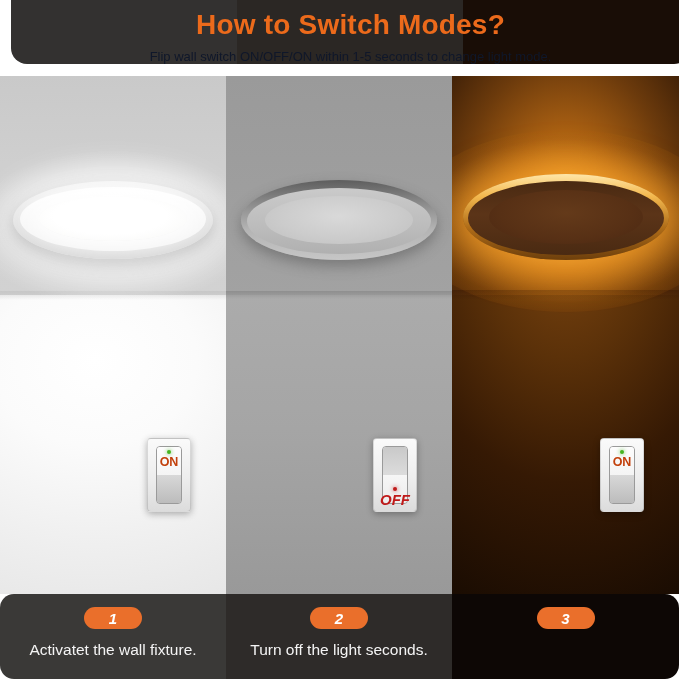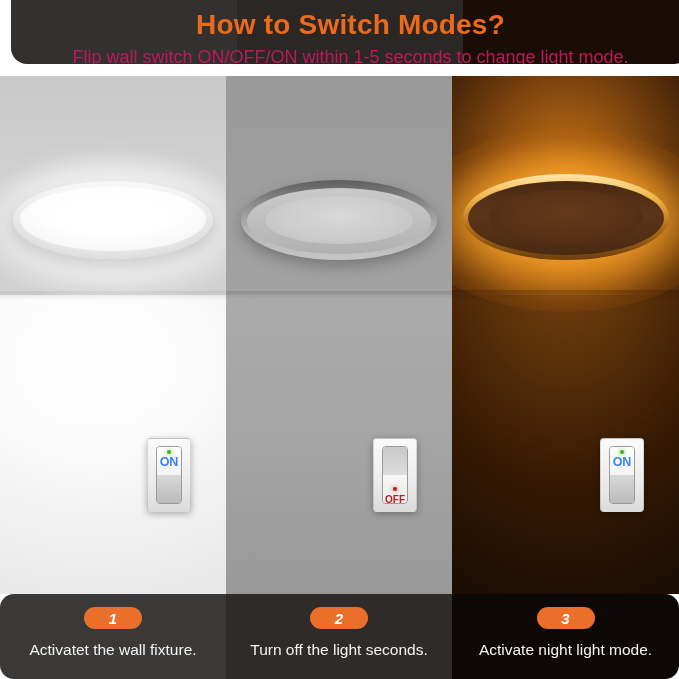--- a/index.html
+++ b/index.html
@@ -14,21 +14,21 @@
           overflow:hidden;z-index:6;}
   .header-bg{position:absolute;inset:0;display:flex;}
   .hb1{width:226px;background:#333130;}
   .hb2{width:226px;background:#2b2724;}
   .hb3{width:227px;background:#190d06;}
   .header-text{position:relative;z-index:2;width:100%;height:100%;
                display:flex;flex-direction:column;align-items:center;
                justify-content:flex-start;padding-top:8px;box-sizing:border-box;}
   .title{font-size:28px;font-weight:bold;color:#ec6a1b;letter-spacing:.2px;
          line-height:34px;text-align:center;}
-  .subtitle{font-size:18px;color:#be185d;line-height:22px;margin-top:4px;
+  .subtitle{font-size:13px;color:#0f172a;line-height:22px;margin-top:4px;
             text-align:center;font-weight:400;}
 
   
   .panels{position:absolute;left:0;top:76px;width:679px;height:518px;display:flex;z-index:1;}
   .panel{position:relative;overflow:hidden;height:100%;}
   .p1{width:226px;}
   .p2{width:226px;}
   .p3{width:227px;}
 
   
@@ -102,22 +102,22 @@
   .rocker{position:absolute;left:9px;top:8px;width:26px;height:58px;border-radius:4px;overflow:hidden;
       border:1px solid #9a9a9a;box-sizing:border-box;}
   .rock-up{position:absolute;left:0;top:0;width:100%;height:50%;}
   .rock-dn{position:absolute;left:0;bottom:0;width:100%;height:50%;}
   .rocker-on .rock-up{background:linear-gradient(180deg,#fdfdfd 0%,#f4f4f4 100%);}
   .rocker-on .rock-dn{background:linear-gradient(180deg,#d8d8d8 0%,#bcbcbc 100%);}
   .rocker-off .rock-up{background:linear-gradient(180deg,#c9c9c9 0%,#dcdcdc 100%);}
   .rocker-off .rock-dn{background:linear-gradient(180deg,#f6f6f6 0%,#ededed 100%);}
   .sw-label{position:absolute;left:0;width:100%;text-align:center;
             font-size:12.5px;font-weight:bold;line-height:13px;}
-  .sw-on{top:18px;color:#3b82f6;}
-  .sw-off{bottom:6px;color:#c01a1a;font-size:10px;}
+  .sw-on{top:18px;color:#c2410c;}
+  .sw-off{bottom:6px;color:#c01a1a;font-size:15px;font-style:italic;}
   .sw-dot{position:absolute;left:50%;transform:translateX(-50%);
           width:4px;height:4px;border-radius:50%;}
   .dot-on{top:12px;background:#46b521;box-shadow:0 0 4px rgba(70,181,33,.9);}
   .dot-off{bottom:21px;background:#c01a1a;box-shadow:0 0 4px rgba(192,26,26,.8);}
 
   
   .sw1{left:147px;top:362px;}
   .sw2{left:147px;top:362px;}
   .sw3{left:148px;top:362px;}
 
@@ -224,17 +224,16 @@
     <div class="fseg fs1">
       <div class="badge">1</div>
       <div class="caption">Activatet the wall fixture.</div>
     </div>
     <div class="fseg fs2">
       <div class="badge">2</div>
       <div class="caption">Turn off the light seconds.</div>
     </div>
     <div class="fseg fs3">
       <div class="badge">3</div>
-      <div class="caption">Activate night light mode.</div>
     </div>
   </div>
 
 </div>
 
 </body></html>

